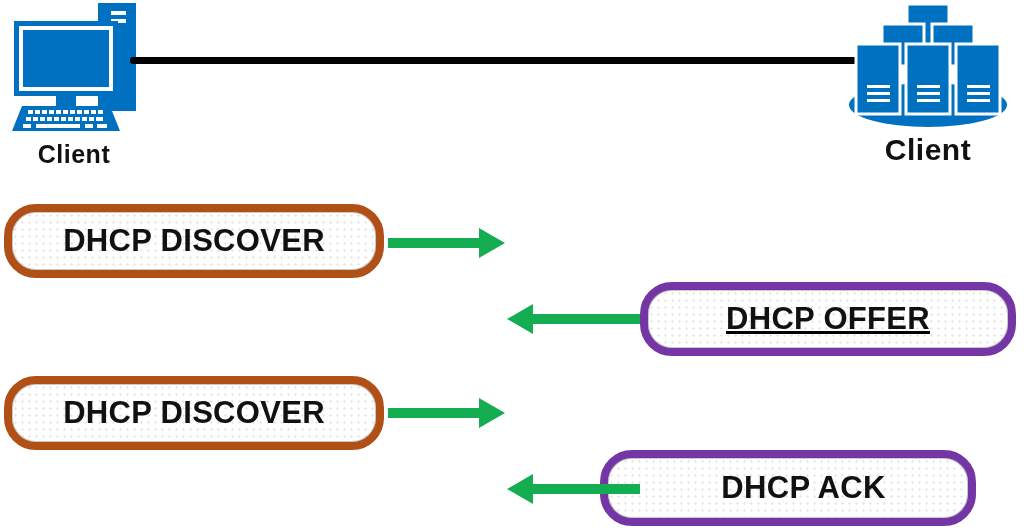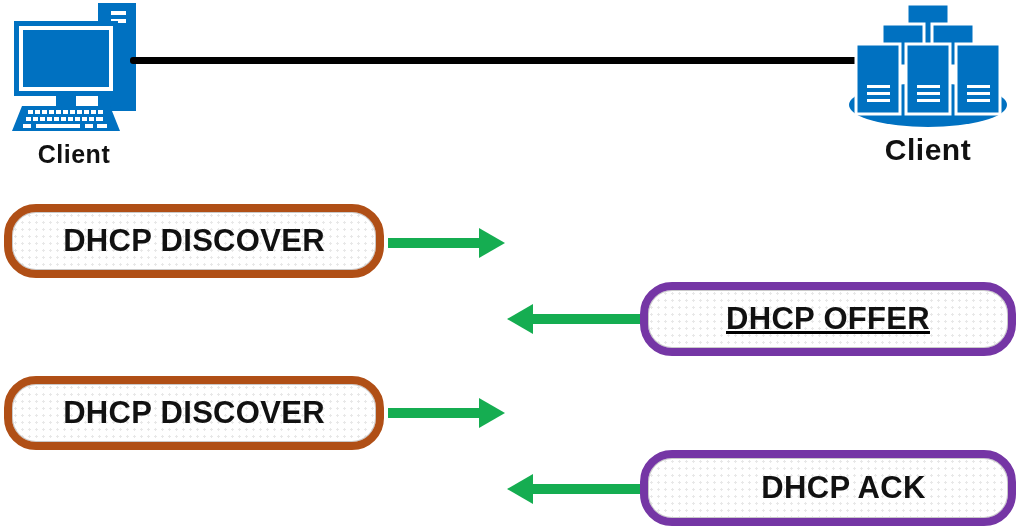--- a/index.html
+++ b/index.html
@@ -126,21 +126,21 @@
   </div>
 
   <div class="msg" style="left: 4px; top: 376px; width: 380px; border-color: rgb(176, 79, 22);">
     <span class="msg-label">DHCP DISCOVER</span>
   </div>
   <div class="arrow right" style="left:388px;top:398px;">
     <div class="shaft"></div>
     <div class="head"></div>
   </div>
 
-  <div class="msg" style="left: 640px; top: 450px; width: 376px; height: 76px; border-color: rgb(117, 54, 165); padding-left: 31px;">
+  <div class="msg" style="left: 600px; top: 450px; width: 376px; height: 76px; border-color: rgb(117, 54, 165); padding-left: 31px;">
     <span class="msg-label">DHCP ACK</span>
   </div>
   <div class="arrow left" style="left:507px;top:474px;">
     <div class="shaft"></div>
     <div class="head"></div>
   </div>
 
 </div>
 
 </body></html>

